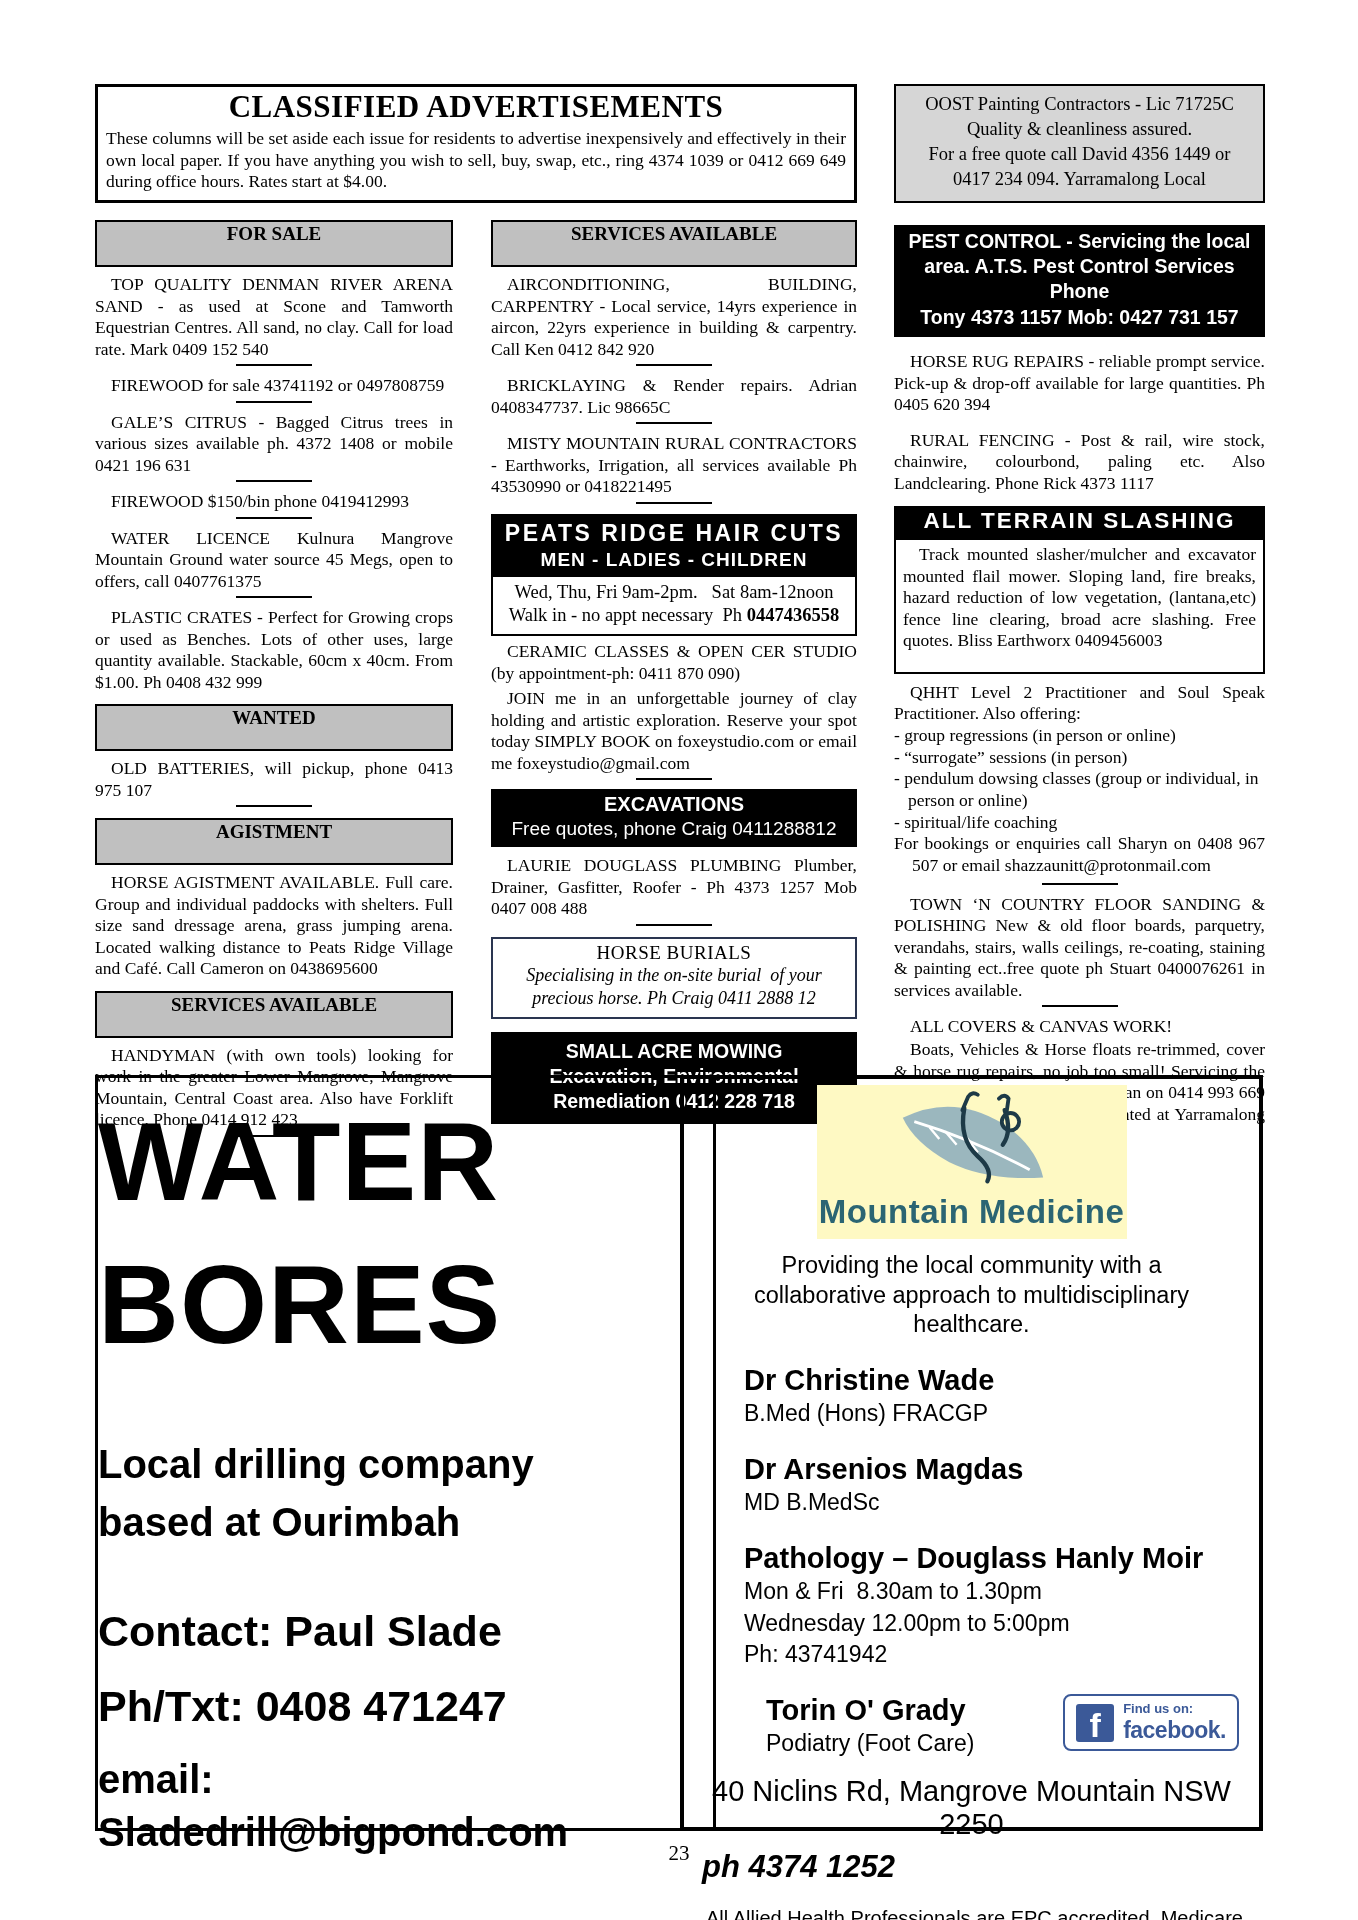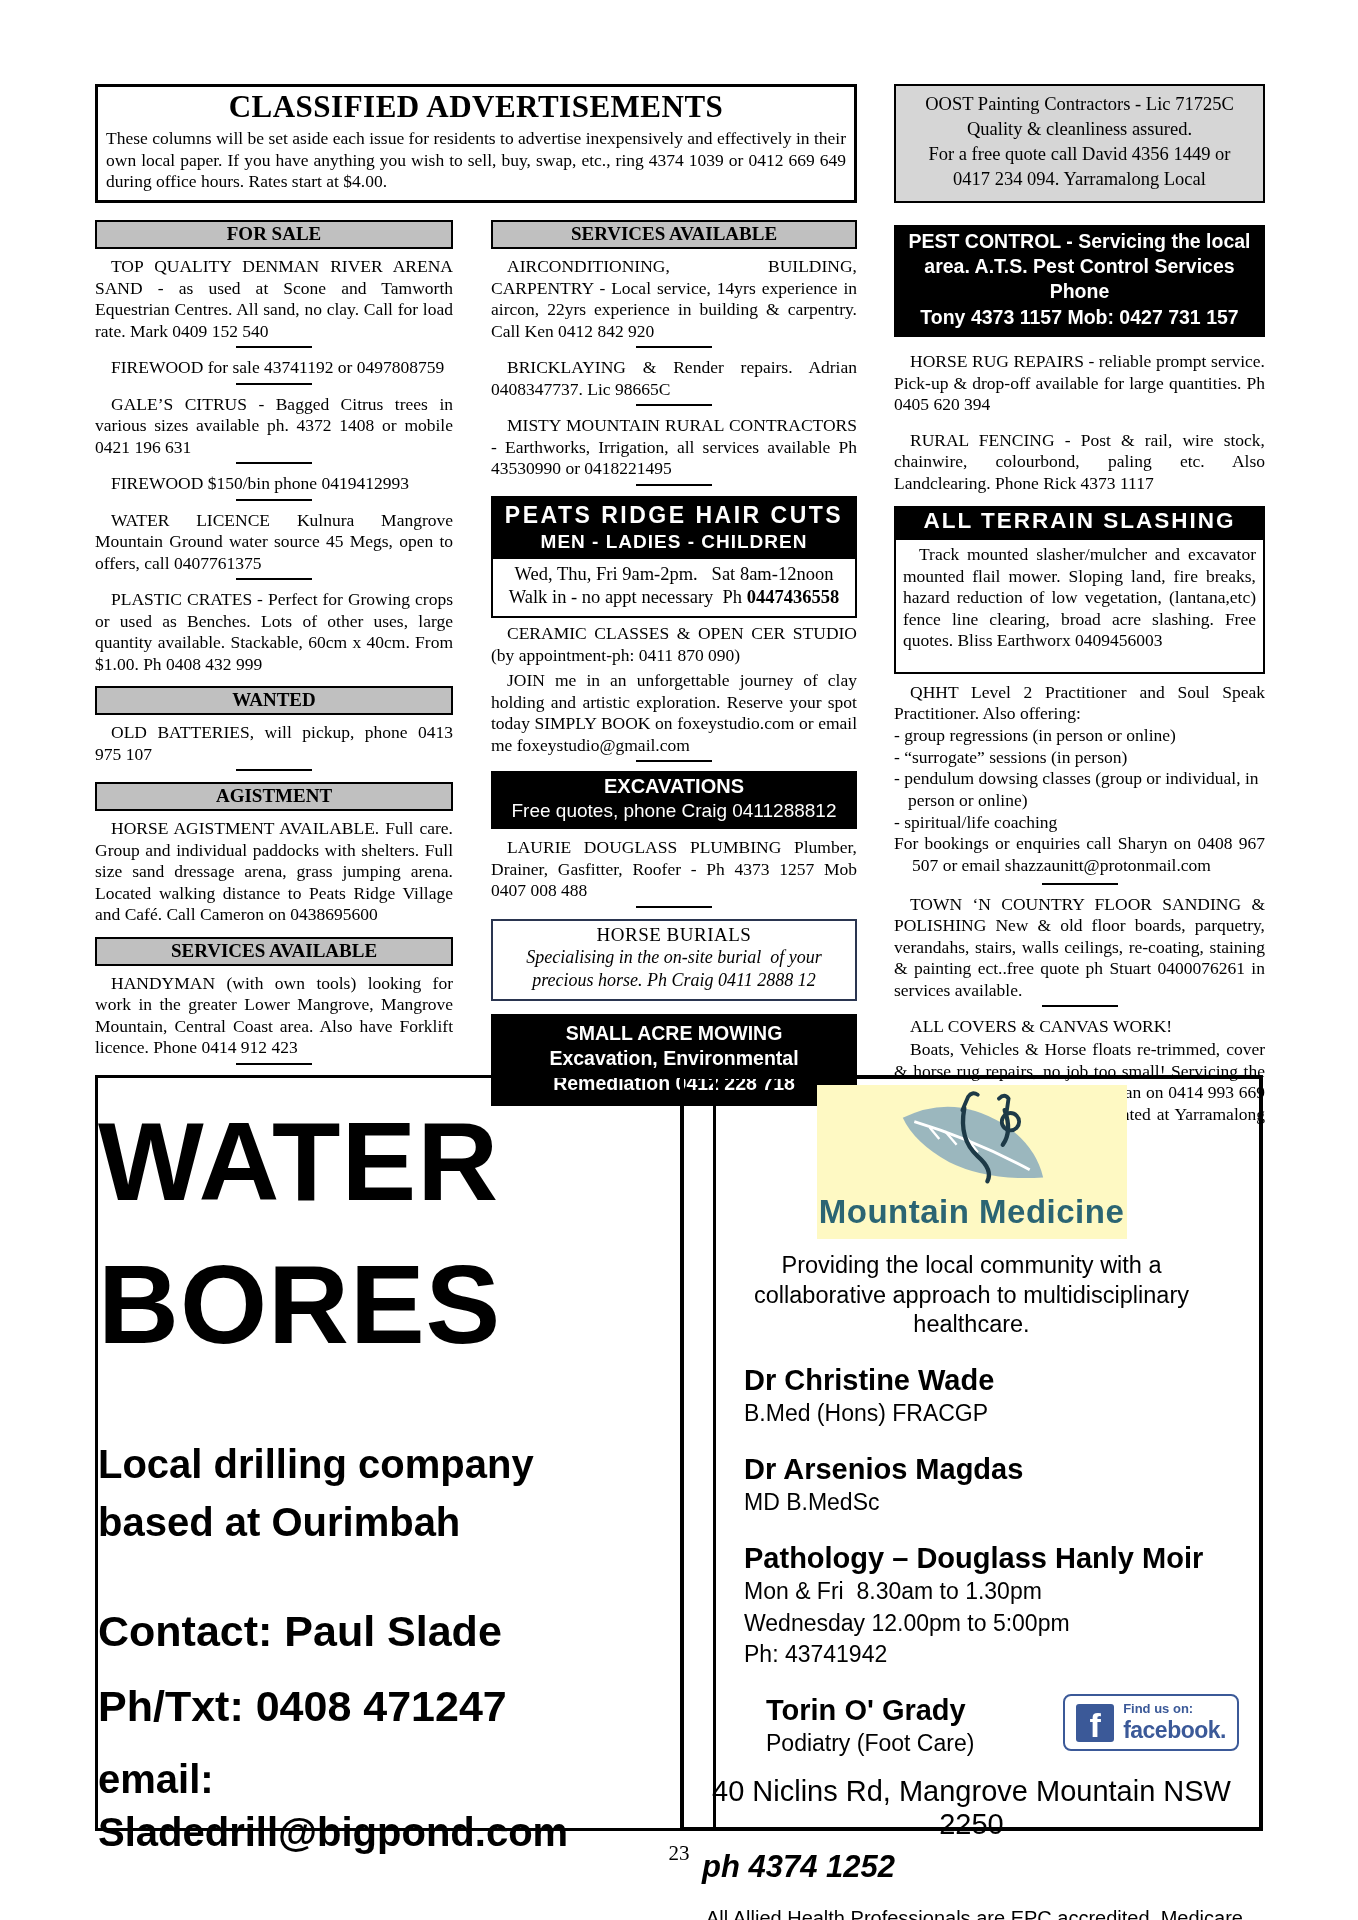--- a/index.html
+++ b/index.html
@@ -13,21 +13,21 @@
   .masthead-title { text-align:center; font-weight:bold; font-size:31px; letter-spacing:.5px; }
   .masthead-intro { font-size:17.5px; line-height:1.24; text-align:justify; margin-top:3px; }
 
   
   .col { position:absolute; }
   .col-left  { left:95px;  top:220px; width:358px; }
   .col-mid   { left:491px; top:220px; width:366px; }
   .col-right { left:894px; top:84px;  width:371px; }
 
   .sec-header { background:#c0c0c0; border:2px solid #000; text-align:center; font-weight:bold;
-                font-size:19px; padding:1px 0 2px; margin:11px 0 7px; }
+                font-size:19px; padding:1px 0 20px; margin:11px 0 7px; }
   .sec-header.first { margin-top:0; }
 
   .ad { font-size:17.5px; line-height:1.23; text-align:justify; text-indent:16px; margin:5px 0 4px; }
   .divider { width:76px; border-top:2px solid #000; margin:3px auto 9px; }
   .black-box { background:#000; color:#fff; font-family:"Liberation Sans", sans-serif; text-align:center; }
   .prewrap { white-space:pre-wrap; }
   .b { font-weight:bold; }
 
   
   .haircuts-head { padding:6px 2px 4px; margin-top:10px; }

